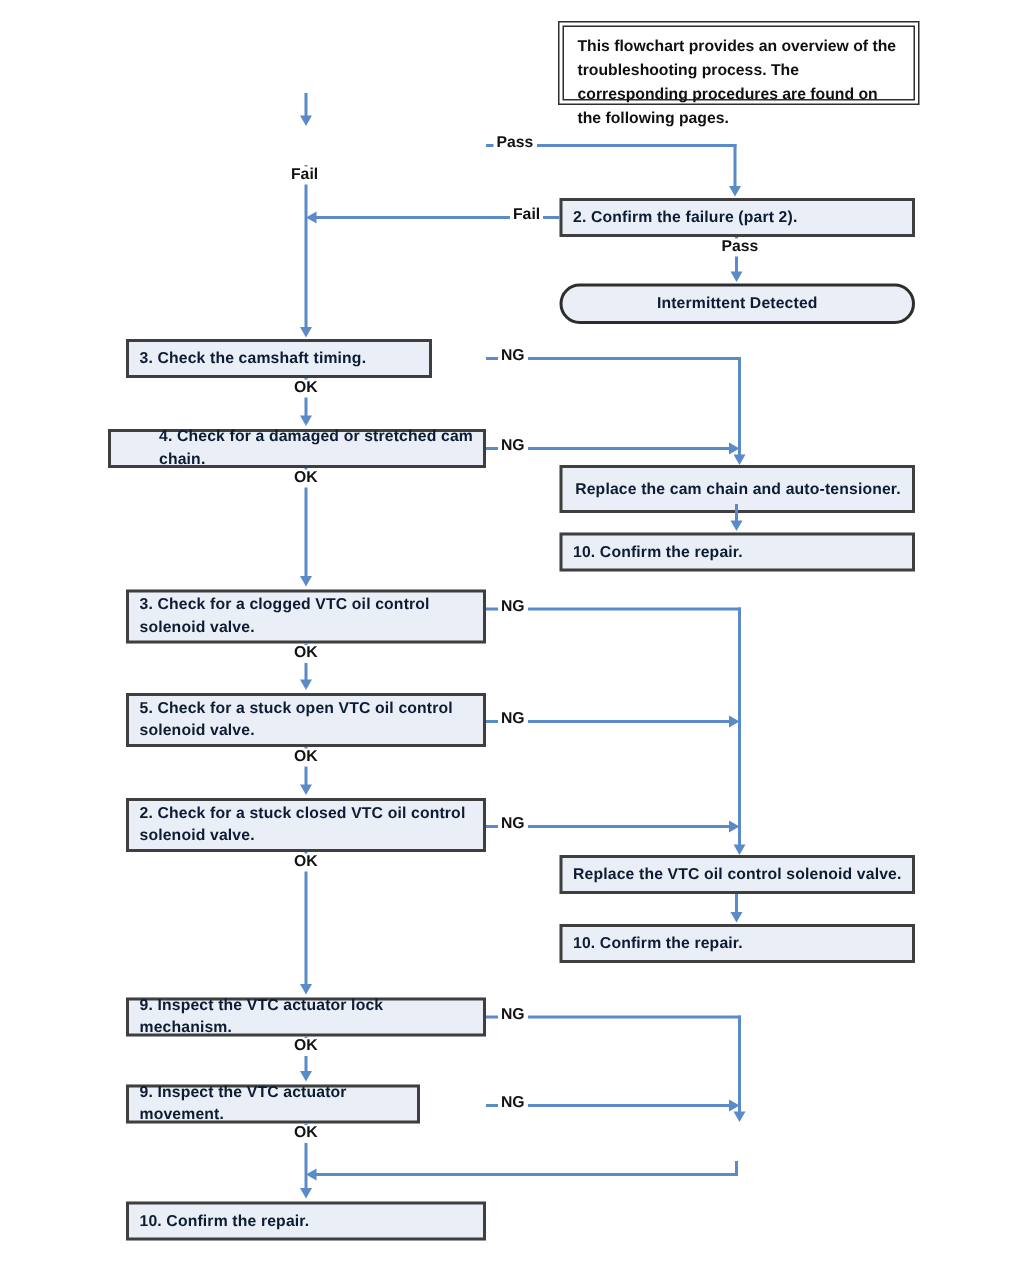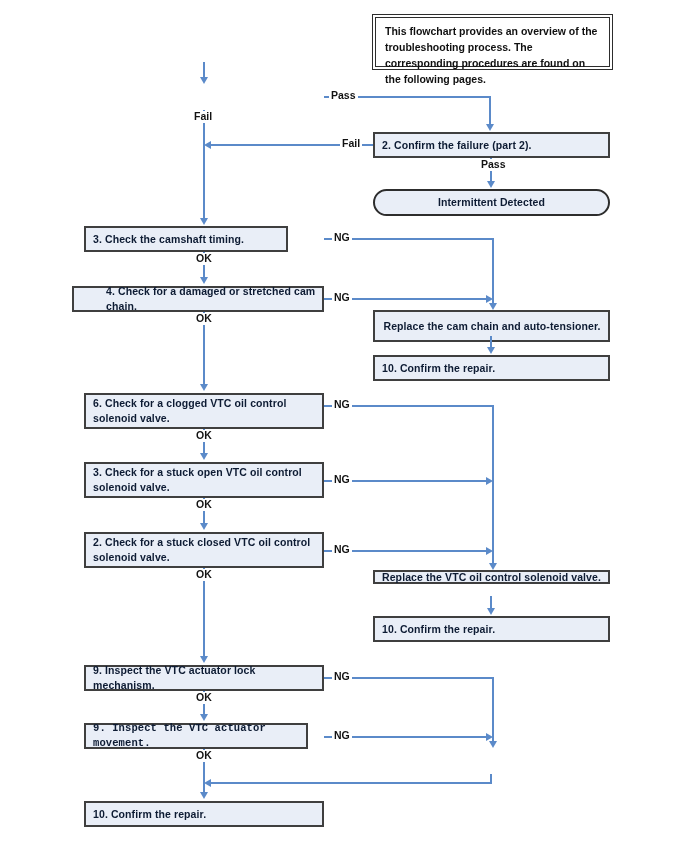--- a/index.html
+++ b/index.html
@@ -129,44 +129,44 @@
 
   <div class="node" style="left:373px; top:310px; width:237px; height:32px;text-align:center;">
     <span class="txt">Replace the cam chain and auto-tensioner.</span>
   </div>
 
   <div class="node" style="left:373px; top:355px; width:237px; height:26px;">
     <span class="txt">10. Confirm the repair.</span>
   </div>
 
   <div class="node" style="left:84px; top:393px; width:240px; height:36px;">
-    <span class="txt">6. Check for a clogged VTC oil control solenoid valve.</span>
+    <span class="txt">3. Check for a clogged VTC oil control solenoid valve.</span>
   </div>
 
   <div class="node" style="left:84px; top:462px; width:240px; height:36px;">
-    <span class="txt">3. Check for a stuck open VTC oil control solenoid valve.</span>
+    <span class="txt">5. Check for a stuck open VTC oil control solenoid valve.</span>
   </div>
 
   <div class="node" style="left:84px; top:532px; width:240px; height:36px;">
     <span class="txt">2. Check for a stuck closed VTC oil control solenoid valve.</span>
   </div>
 
-  <div class="node" style="left:373px; top:570px; width:237px; height:14px;">
+  <div class="node" style="left:373px; top:570px; width:237px; height:26px;">
     <span class="txt">Replace the VTC oil control solenoid valve.</span>
   </div>
 
   <div class="node" style="left:373px; top:616px; width:237px; height:26px;">
     <span class="txt">10. Confirm the repair.</span>
   </div>
 
   <div class="node" style="left:84px; top:665px; width:240px; height:26px;">
     <span class="txt">9. Inspect the VTC actuator lock mechanism.</span>
   </div>
 
-  <div class="node" style="left:84px; top:723px; width:224px; height:26px;font-family:Liberation Mono, monospace;">
+  <div class="node" style="left:84px; top:723px; width:196px; height:26px;">
     <span class="txt">9. Inspect the VTC actuator movement.</span>
   </div>
 
 
   <div class="node" style="left:84px; top:801px; width:240px; height:26px;">
     <span class="txt">10. Confirm the repair.</span>
   </div>
 
   <div class="vline" style="left:203px; top:62px; height:16px;"></div>
   <div class="arrow down" style="left:199.5px; top:77px;"></div>

